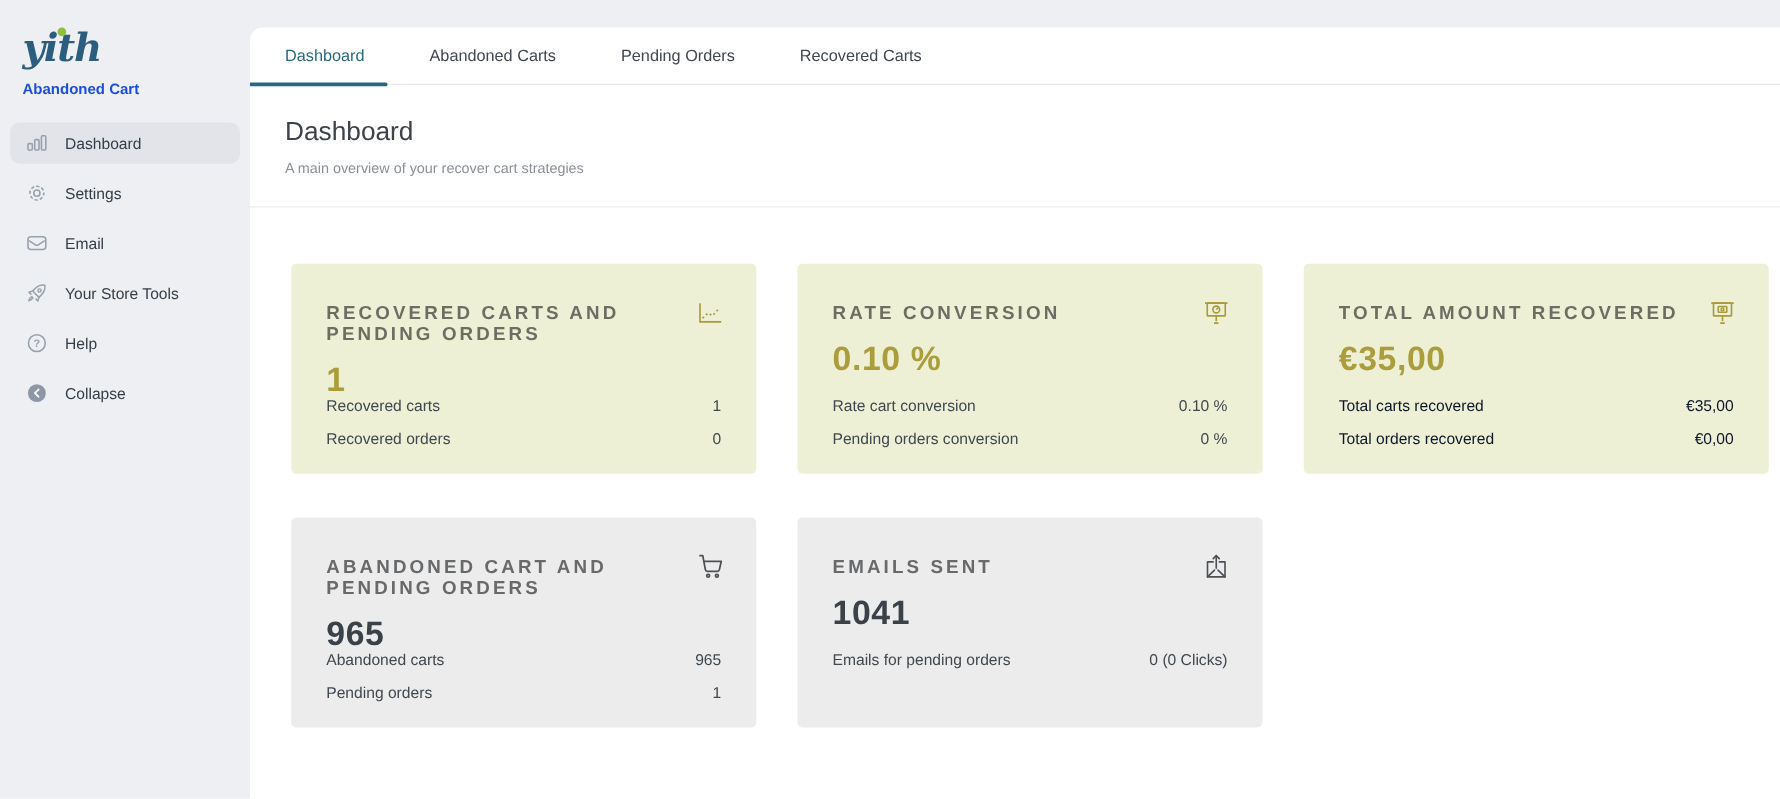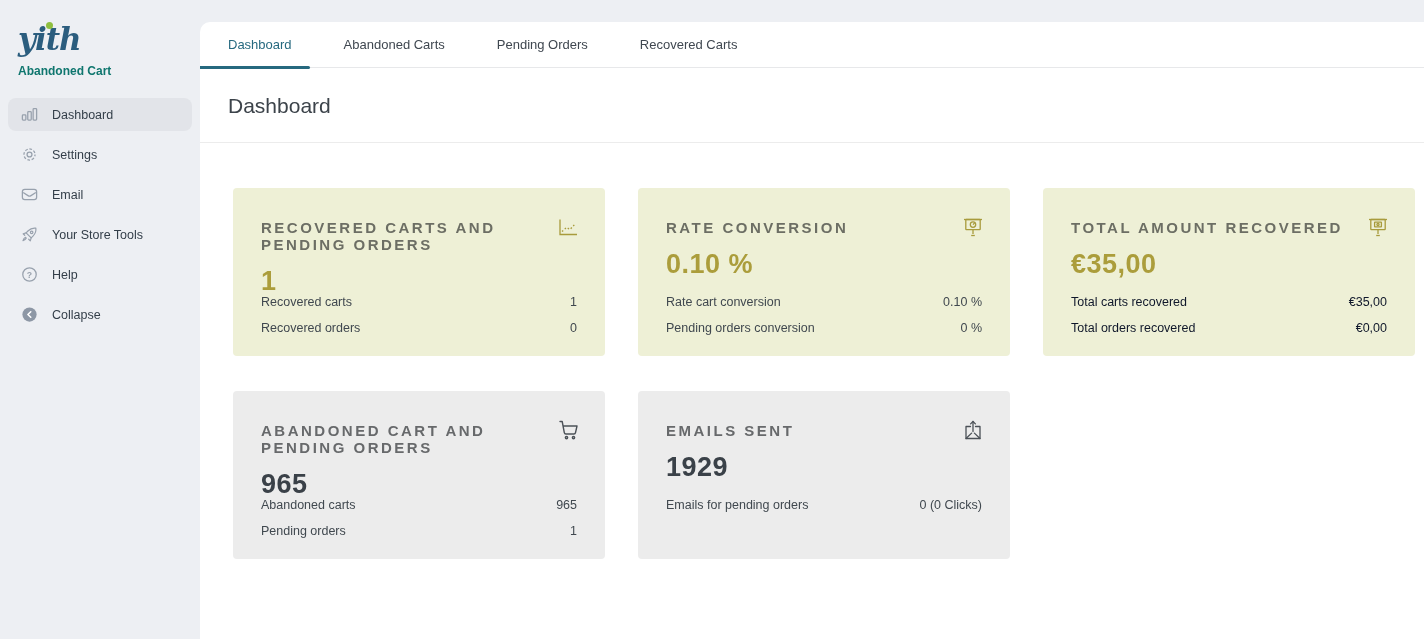--- a/index.html
+++ b/index.html
@@ -14,21 +14,21 @@
   
   .sidebar { position:absolute; left:0; top:0; width:200px; height:100%; }
   .logo-area { padding:22px 4px 0 18px; position:relative; }
   .logo-text {
     font-family:"DejaVu Serif", serif;
     font-style:italic; font-weight:bold;
     font-size:31px; line-height:34px;
     color:#2b5d7e; letter-spacing:-1px;
   }
   .logo-dot { position:absolute; width:7px; height:7px; border-radius:50%; background:#8fbf3f; left:46px; top:22px; }
-  .brand-sub { margin-top:8px; font-size:12px; font-weight:bold; color:#0f766e; }
+  .brand-sub { margin-top:8px; font-size:12px; font-weight:bold; color:#1d4ed8; }
 
   .nav { margin-top:20px; padding:0 8px; }
   .nav-item {
     display:flex; align-items:center; gap:13px;
     height:33px; padding:0 11px; margin-bottom:7px;
     border-radius:8px; cursor:pointer;
     font-size:12.5px; color:#333e49;
   }
   .nav-item.active { background:#e2e4e9; }
   .nav-ico { width:20px; height:20px; display:flex; align-items:center; justify-content:center; flex:0 0 20px; }
@@ -167,20 +167,21 @@
   <div class="tabbar">
     <span class="tab active">Dashboard</span>
     <span class="tab">Abandoned Carts</span>
     <span class="tab">Pending Orders</span>
     <span class="tab">Recovered Carts</span>
     <span class="tab-underline"></span>
   </div>
 
   <div class="page-head">
     <div class="page-title">Dashboard</div>
+    <div class="page-sub">A main overview of your recover cart strategies</div>
   </div>
 
   <div class="cards">
 
     <div class="card green">
       <div class="card-head">RECOVERED CARTS AND PENDING ORDERS</div>
       <span class="card-icon">
         <svg width="24" height="24" viewBox="0 0 24 24" fill="none" stroke="#a89b3c" stroke-width="1.3">
           <path d="M4 4.5V19.5H21"></path>
           <path d="M6 16.5l4.5-4 3.5 2 5.5-6" stroke-dasharray="1.6 2.1"></path>
@@ -274,21 +275,21 @@
     <div class="card gray">
       <div class="card-head">EMAILS SENT</div>
       <span class="card-icon">
         <svg width="24" height="24" viewBox="0 0 24 24" fill="none" stroke="#4b5157" stroke-width="1.3" stroke-linecap="round" stroke-linejoin="round">
           <path d="M9.5 8.5H5v12h14v-12h-4.5"></path>
           <path d="M5 20.5l5.6-5.4M19 20.5l-5.6-5.4"></path>
           <path d="M12 13.5V3.5"></path>
           <path d="M9.6 5.9 12 3.5l2.4 2.4"></path>
         </svg>
       </span>
-      <div class="card-big">1929</div>
+      <div class="card-big">1041</div>
       <div class="card-rows">
         <div class="card-row">
           <span>Emails for pending orders</span>
           <span>0 (0 Clicks)</span>
         </div>
       </div>
     </div>
 
   </div>
 </div>

